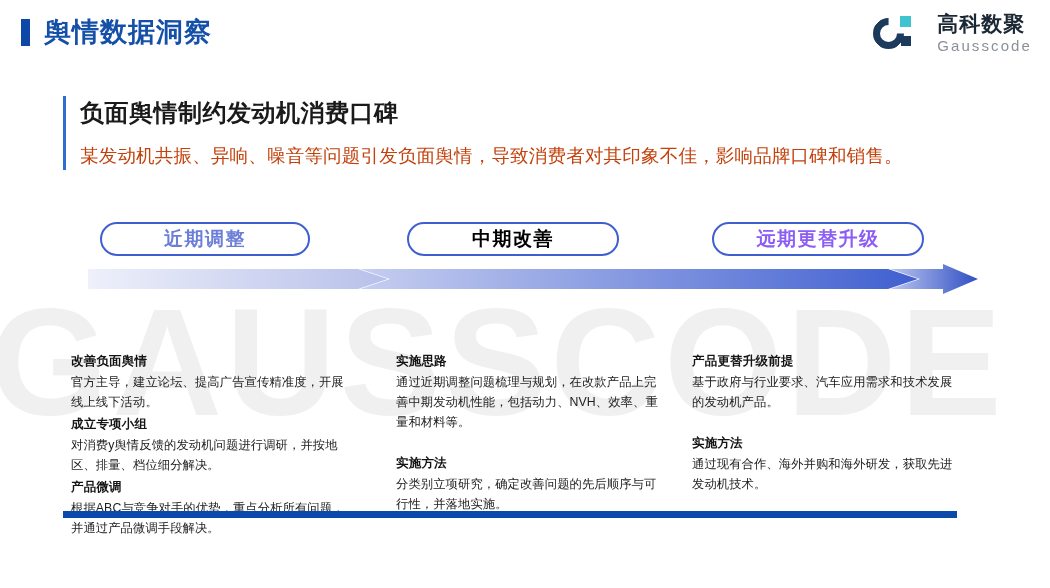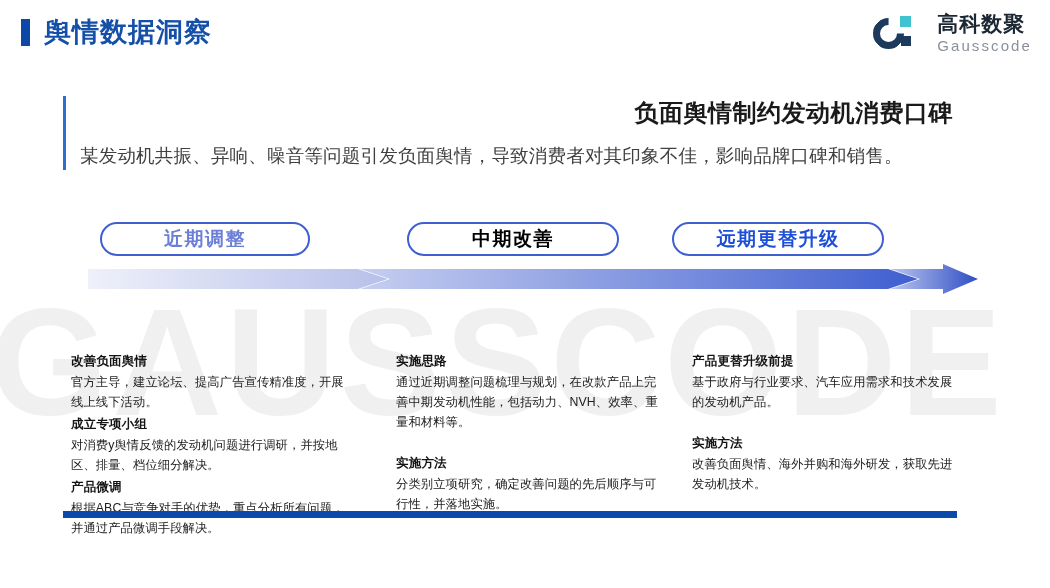--- a/index.html
+++ b/index.html
@@ -123,26 +123,25 @@
     border-left: 3px solid #2d6fd0;
     padding-left: 14px;
     z-index: 4;
   }
   .main-heading {
     font-size: 24px;
     font-weight: 700;
     color: #1a1a1a;
     letter-spacing: 0.5px;
     line-height: 34px;
-    text-align: right;
   }
   .sub-heading {
     margin-top: 12px;
     font-size: 18.5px;
-    color: #404040;
+    color: #c2410c;
     letter-spacing: 0.2px;
     line-height: 28px;
   }
 
   
   .pills {
     position: absolute;
     left: 0;
     top: 222px;
     width: 1050px;
@@ -158,21 +157,21 @@
     background: #ffffff;
     display: flex;
     align-items: center;
     justify-content: center;
     font-size: 19px;
     font-weight: 700;
     letter-spacing: 1.5px;
   }
   .pill-1 { left: 100px; width: 210px; color: #6b7ed8; }
   .pill-2 { left: 407px; width: 212px; color: #000000; }
-  .pill-3 { left: 672px; width: 212px; color: #1d4ed8; }
+  .pill-3 { left: 712px; width: 212px; color: #8b5cf6; }
 
   
   .arrow-wrap {
     position: absolute;
     left: 88px;
     top: 264px;
     width: 890px;
     height: 30px;
     z-index: 3;
   }
@@ -308,21 +307,21 @@
       </div>
     </div>
 
     <div class="col col-3">
       <div class="sec">
         <div class="sec-title">产品更替升级前提</div>
         <div class="sec-body">基于政府与行业要求、汽车应用需求和技术发展的发动机产品。</div>
       </div>
       <div class="sec gap-lg">
         <div class="sec-title">实施方法</div>
-        <div class="sec-body">改善负面舆情、海外并购和海外研发，获取先进发动机技术。</div>
+        <div class="sec-body">通过现有合作、海外并购和海外研发，获取先进发动机技术。</div>
       </div>
     </div>
 
   </div>
 
   <div class="bottom-bar"></div>
 
 </div>
 
 </body></html>

